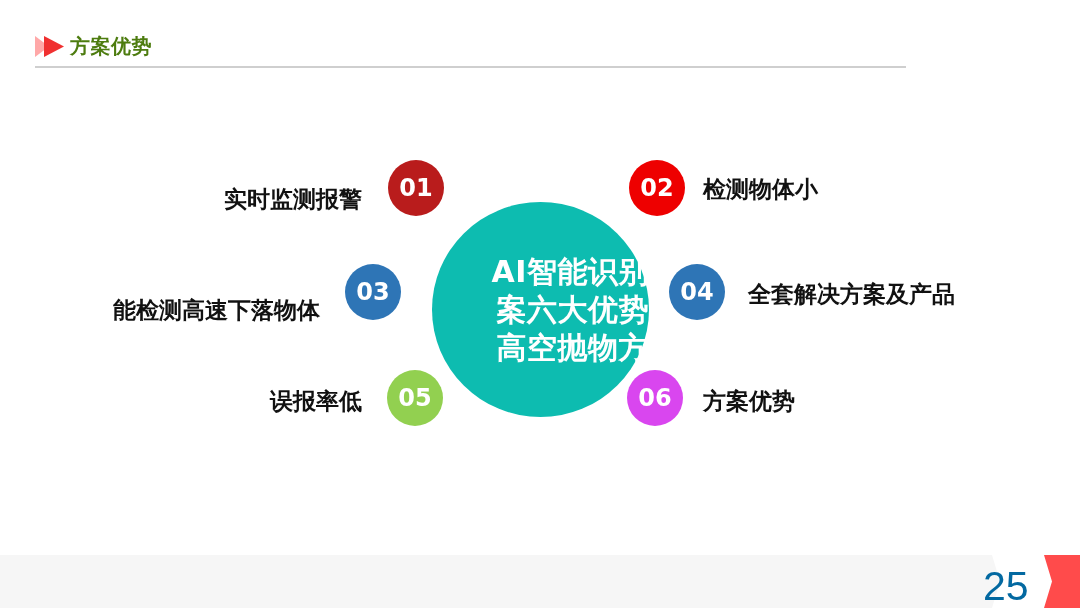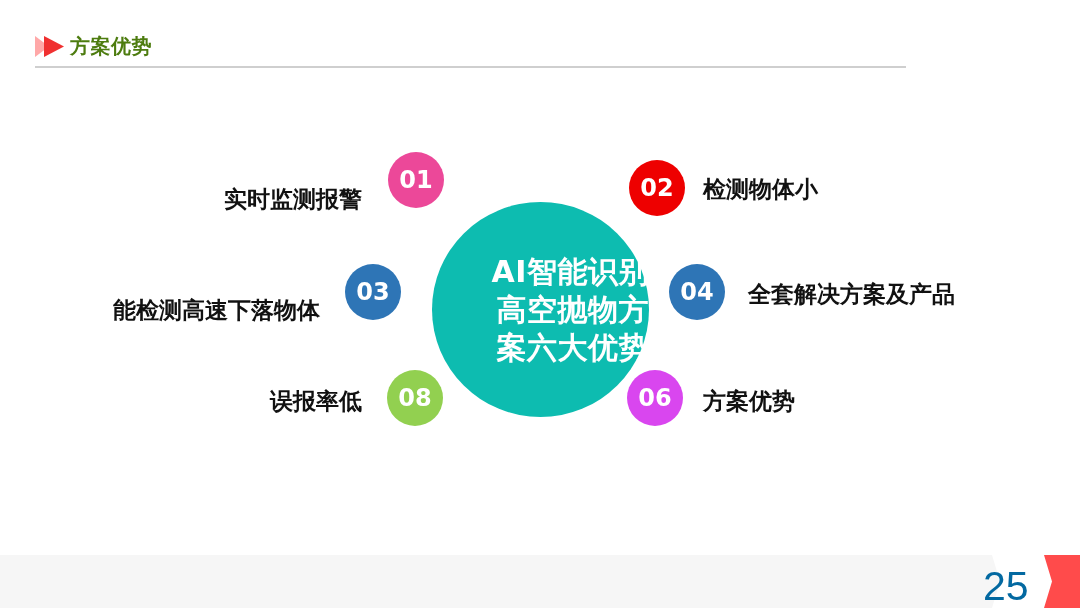--- a/index.html
+++ b/index.html
@@ -51,37 +51,37 @@
 
 <svg class="header-icon" viewBox="0 0 32 21">
   <polygon points="0,0 14,10.5 0,21" fill="#ffa8a8"></polygon>
   <polygon points="9,0 29,10.5 9,21" fill="#f03030"></polygon>
 </svg>
 <div class="header-title">方案优势</div>
 <div class="header-rule"></div>
 
 <div class="center-circle">
   <div class="center-line">AI智能识别</div>
+  <div class="center-line">案六大优势</div>
   <div class="center-line">高空抛物方</div>
-  <div class="center-line">案六大优势</div>
 </div>
 
-<div class="badge" style="left:388px; top:152px; background:#ec4899;">01</div>
+<div class="badge" style="left:388px; top:160px; background:#b91c1c;">01</div>
 <div class="label right-align" style="right:718px; top:184px;">实时监测报警</div>
 
 <div class="badge" style="left:629px; top:160px; background:#ee0000;">02</div>
 <div class="label" style="left:703px; top:174px;">检测物体小</div>
 
 <div class="badge" style="left:345px; top:264px; background:#2e75b6;">03</div>
 <div class="label right-align" style="right:760px; top:279px;margin-top:16px;">能检测高速下落物体</div>
 
 <div class="badge" style="left:669px; top:264px; background:#2e75b6;text-align:center;">04</div>
 <div class="label" style="left:748px; top:279px;">全套解决方案及产品</div>
 
-<div class="badge" style="left:387px; top:370px; background:#92d050;">08</div>
+<div class="badge" style="left:387px; top:370px; background:#92d050;">05</div>
 <div class="label right-align" style="right:718px; top:386px;">误报率低</div>
 
 <div class="badge" style="left:627px; top:370px; background:#d946ef;">06</div>
 <div class="label" style="left:703px; top:386px;">方案优势</div>
 
 <svg class="footer-band" viewBox="0 0 1000 53" preserveAspectRatio="none">
   <polygon points="0,0 992,0 1000,26.5 992,53 0,53" fill="#f6f6f6"></polygon>
 </svg>
 <div class="page-num">25</div>
 <svg class="footer-accent" viewBox="0 0 36 53" preserveAspectRatio="none">

